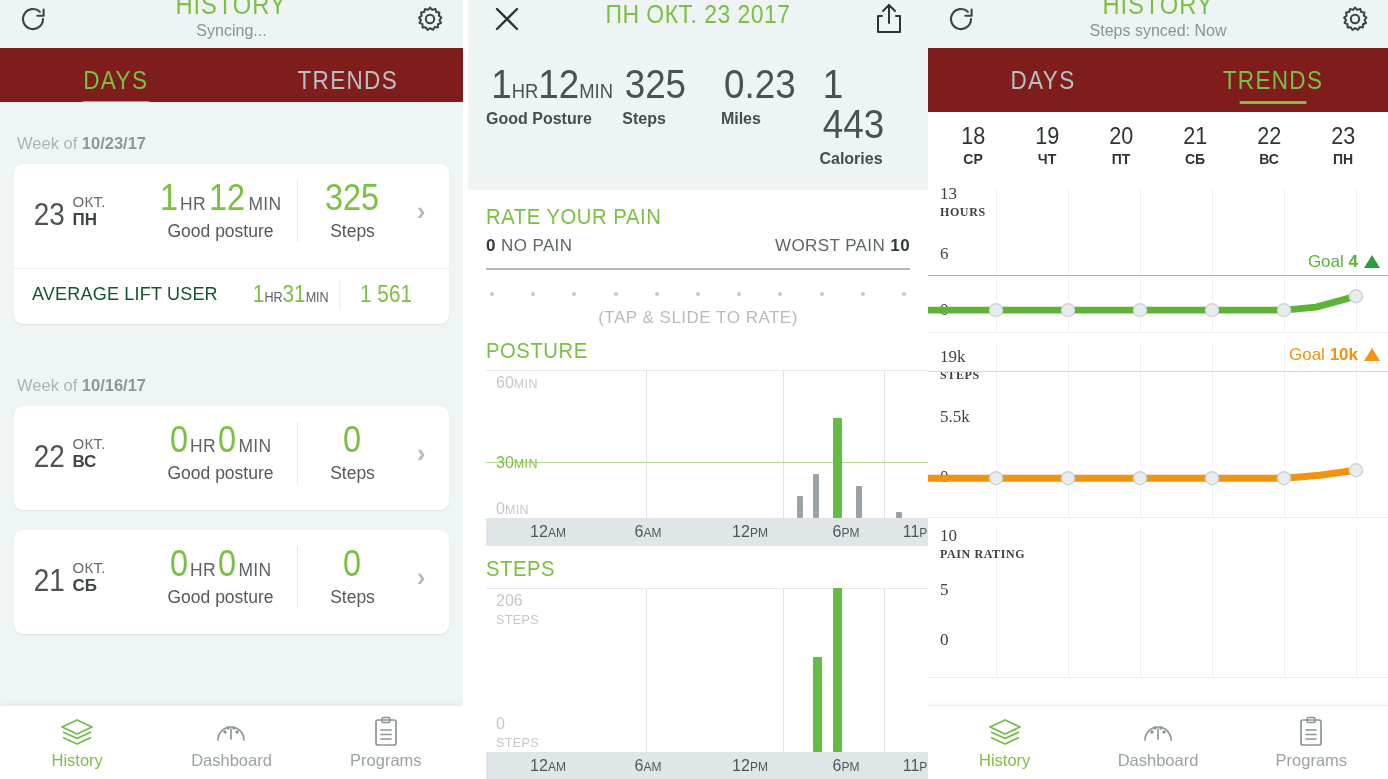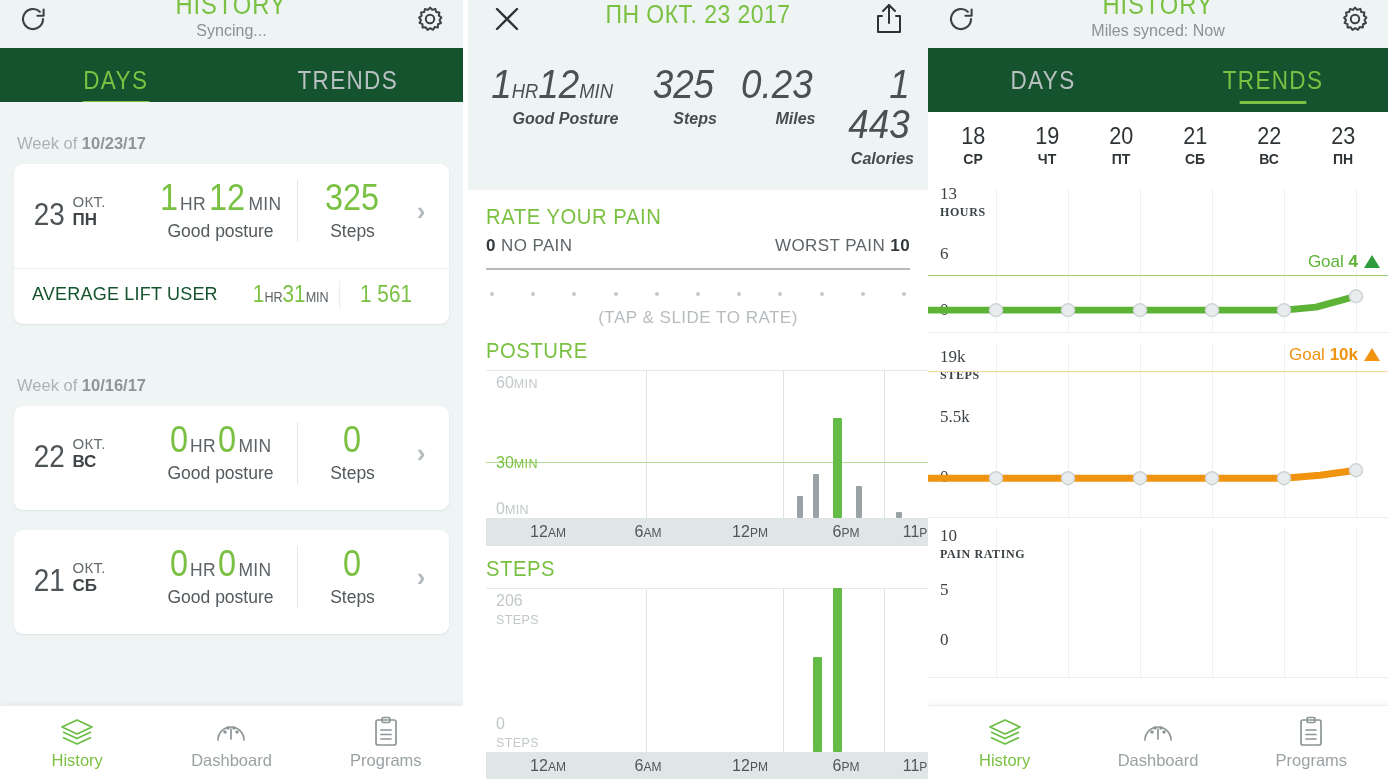--- a/index.html
+++ b/index.html
@@ -31,21 +31,21 @@
     font-family: "Liberation Sans Narrow", "Liberation Sans", sans-serif;
     font-size: 27px; letter-spacing: 1px; color: #7ac143;
     font-weight: 400; transform: scaleX(0.88); text-transform: uppercase;
   }
   .nav-sub { font-size: 16px; color: #8a9296; margin-top: 1px; }
   .nav-icon { width: 34px; height: 34px; margin-top: 2px; cursor: pointer; }
   .nav-icon svg { display: block; }
 
   
   .tabbar {
-    height: 64px; background: #14532d;
+    height: 64px; background: #7f1d1d;
     display: flex; align-items: center;
   }
   .tab {
     flex: 1; text-align: center; position: relative;
     font-family: "Liberation Sans Narrow", "Liberation Sans", sans-serif;
     font-size: 25px; letter-spacing: 1.5px; color: #b9c0c2;
     transform: scaleX(0.9);
     cursor: pointer;
   }
   .tab.active { color: #7ac143; }
@@ -124,21 +124,21 @@
   .p2head { height: 48px; background: #eef4f4; position: relative; display:flex; align-items:flex-start; justify-content: space-between; padding: 0 22px;}
   .p2date {
     position: absolute; left: 0; right: 0; top: 0; text-align: center;
     font-family: "Liberation Sans Narrow", "Liberation Sans", sans-serif;
     font-size: 25px; color: #7ac143; letter-spacing: .5px; transform: scaleX(.92);
     pointer-events: none;
   }
   .statrow {
     background: #eef4f4; display: flex; padding: 16px 14px 22px 14px; align-items: flex-start;
   }
-  .stat { flex: 1; text-align: right; padding-left: 4px; font-style: italic;}
+  .stat { flex: 1; text-align: left; padding-left: 4px;}
   .stat.s1 { flex: 1.22; }
   .stat .v { font-family: "Liberation Sans Narrow","Liberation Sans",sans-serif;
     font-size: 40px; color: #4a5053; line-height: 1; transform: scaleX(.92); display:inline-block; }
   .stat .v .u { font-size: 20px; color: #4a5053; }
   .stat .l { font-size: 16px; color: #464c4f; font-weight: 700; margin-top: 6px; }
   .sectitle {
     font-family: "Liberation Sans Narrow","Liberation Sans",sans-serif;
     font-size: 22px; color: #7ac143; letter-spacing: .6px; transform: scaleX(.92);
     display: inline-block; transform-origin: left;
   }
@@ -471,21 +471,21 @@
       <div class="nav-icon">
         <svg viewBox="0 0 34 34">
             <g fill="none" stroke="#3c4245" stroke-width="2.1" stroke-linecap="round">
           <path d="M27 17a10 10 0 1 1-3.1-7.2"></path>
               <path d="M27.6 7.5v6.2h-6.2" stroke-linejoin="round"></path>
             </g>
           </svg>
       </div>
       <div class="nav-title-wrap">
         <div class="nav-title">HISTORY</div>
-        <div class="nav-sub">Miles synced: Now</div>
+        <div class="nav-sub">Steps synced: Now</div>
       </div>
       <div class="nav-icon">
         <svg viewBox="0 0 34 34">
             <g fill="none" stroke="#3c4245" stroke-width="2" stroke-linejoin="round">
           <circle cx="17" cy="17" r="4.2"></circle>
           <path d="M17 5.5l2.2 2.4 3.1-1 .9 3.1 3.2.5-.6 3.2 2.7 1.8-2 2.6 1.5 2.9-3 1.2-.1 3.2-3.2-.3-1.7 2.7-2.8-1.6-2.7 1.7-1.8-2.7-3.2.2v-3.2l-3-1.3 1.6-2.8-2-2.5 2.6-1.9-.7-3.2 3.2-.4.8-3.1 3.1.9z"></path>
             </g>
           </svg>
       </div>
     </div>

